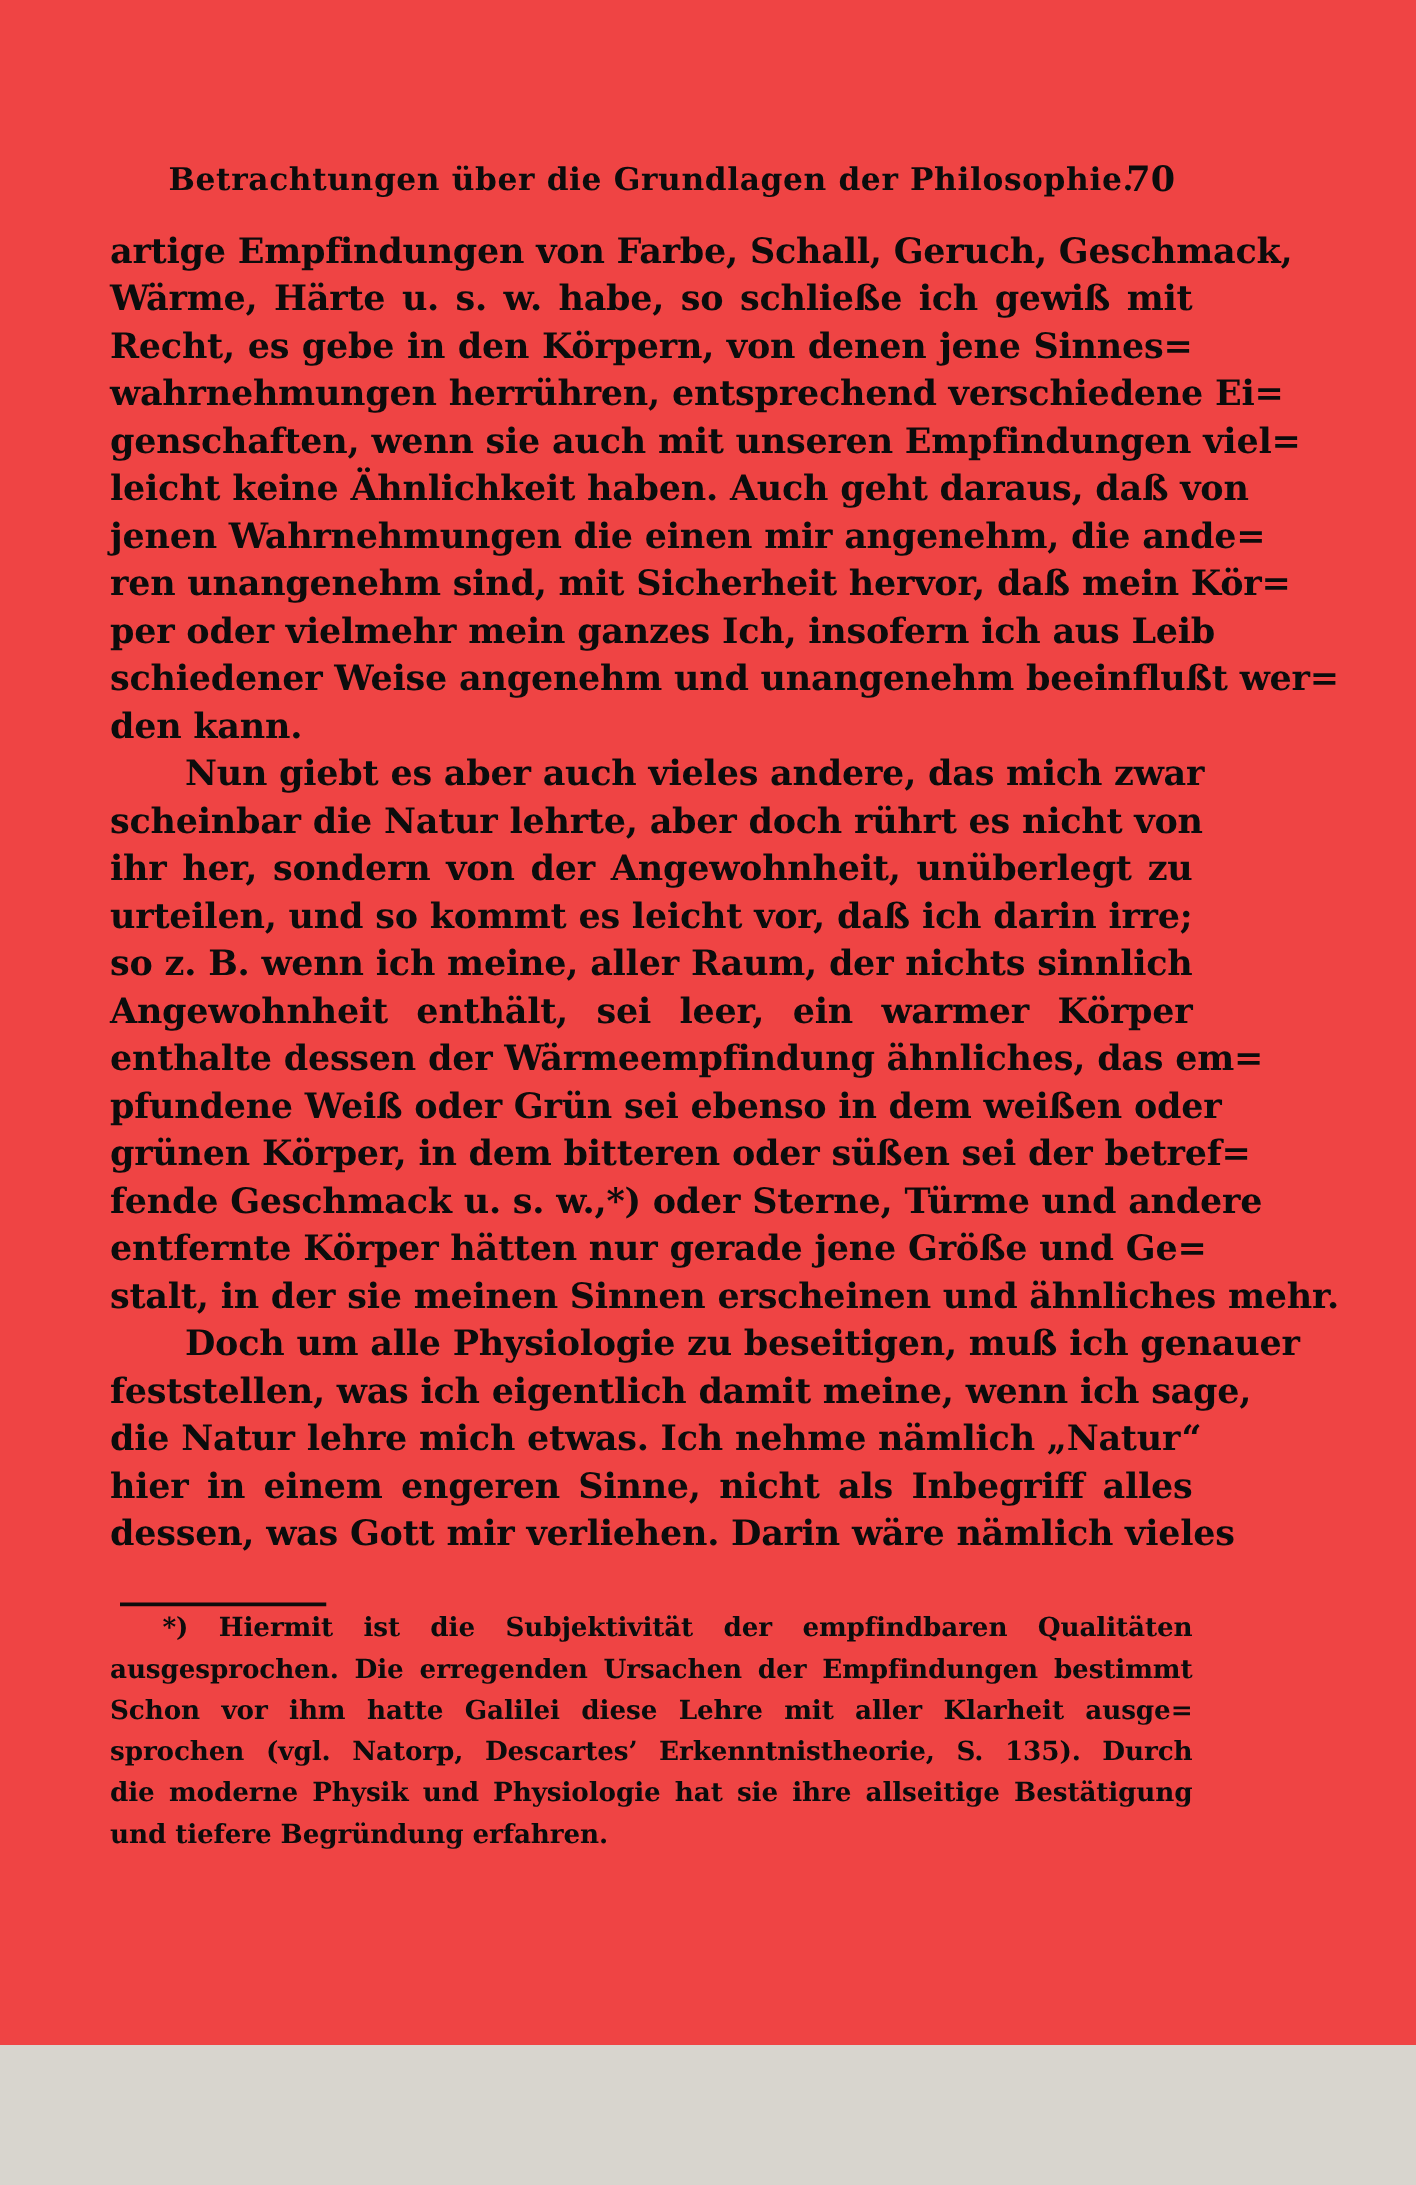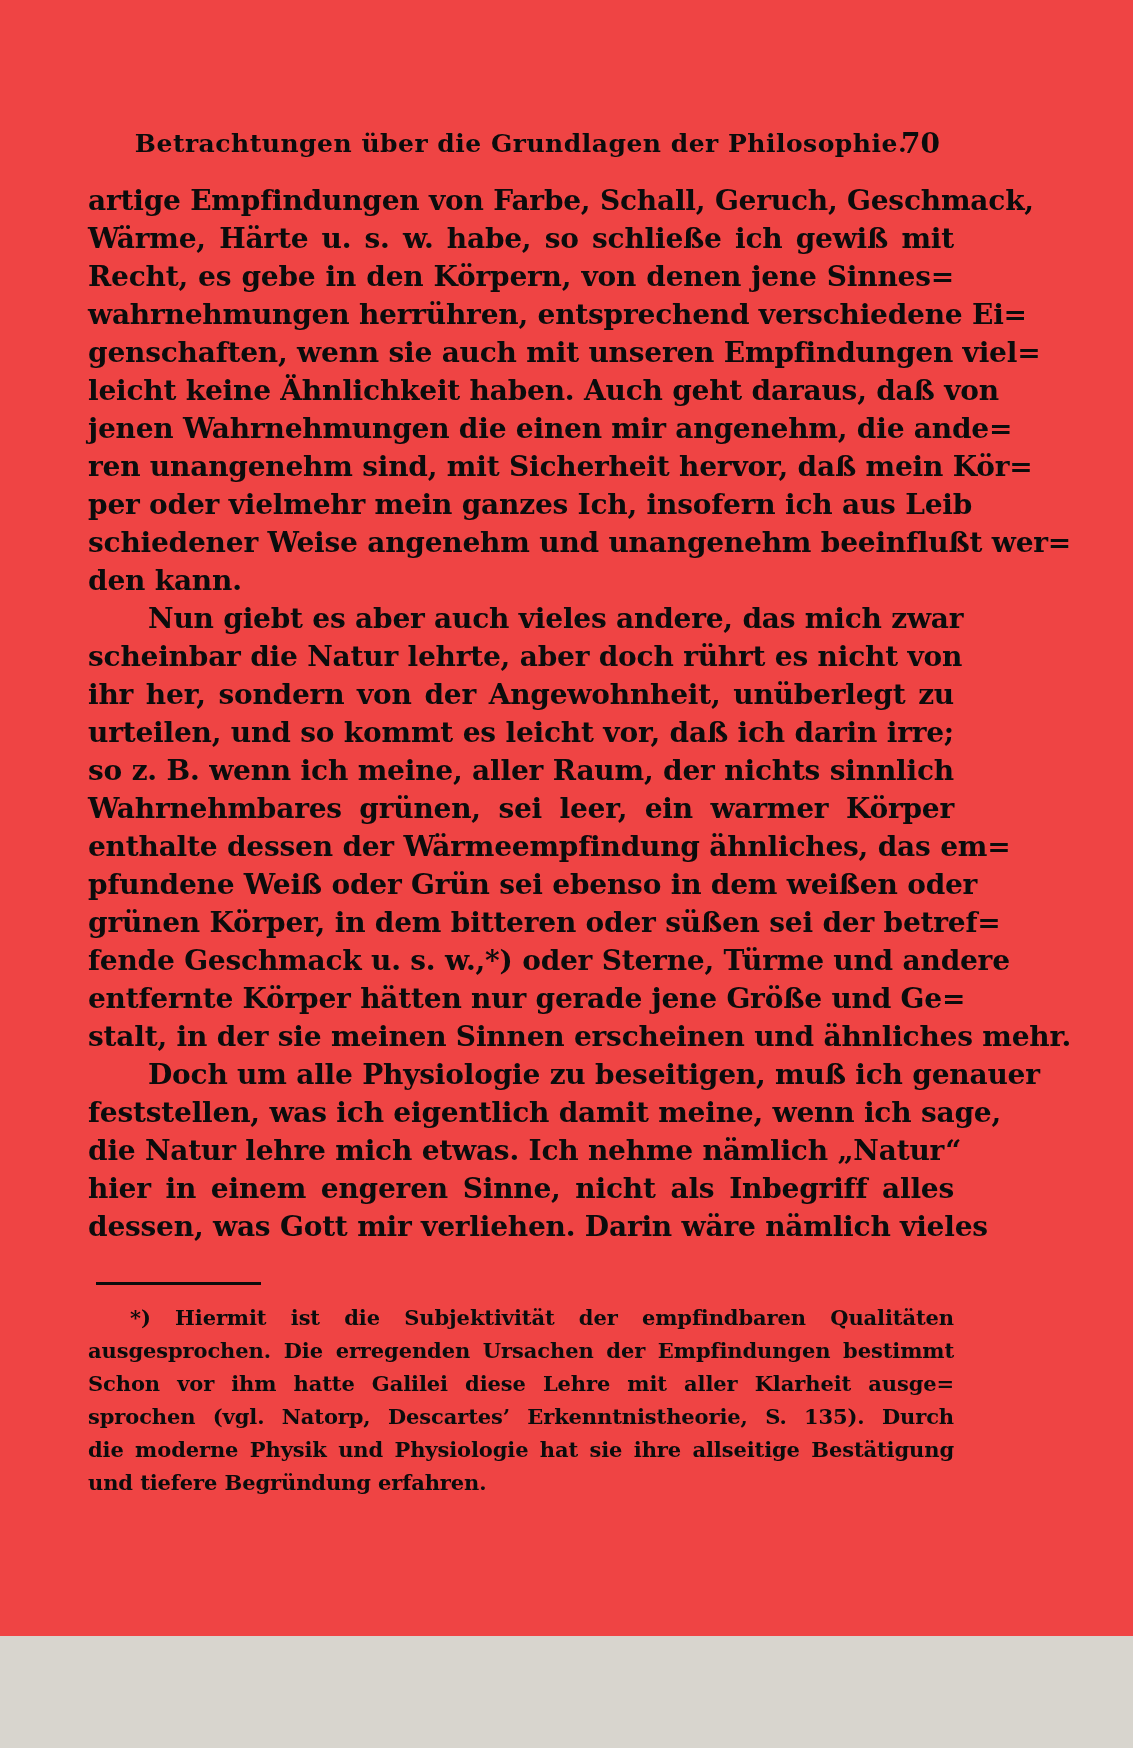--- a/index.html
+++ b/index.html
@@ -54,21 +54,20 @@
   }
   .line.indent { text-indent: 60px; }
   .footnote-separator {
     margin-top: 36px;
     margin-left: 8px;
     width: 165px;
     height: 3px;
     background: #0c0c0c;
   }
   .footnote {
-    margin-top: 16px;
     font-size: 21px;
     letter-spacing: -0.1px;
   }
   .footnote .line {
     height: 33px;
     line-height: 33px;
     text-align: justify;
     text-align-last: justify;
     white-space: nowrap;
   }
@@ -99,21 +98,21 @@
           <div class="line">per oder vielmehr mein ganzes Ich, insofern ich aus Leib</div>
           <div class="line">schiedener Weise angenehm und unangenehm beeinflußt wer=</div>
           <div class="line lastline">den kann.</div>
         </div>
         <div class="paragraph">
           <div class="line indent">Nun giebt es aber auch vieles andere, das mich zwar</div>
           <div class="line">scheinbar die Natur lehrte, aber doch rührt es nicht von</div>
           <div class="line">ihr her, sondern von der Angewohnheit, unüberlegt zu</div>
           <div class="line">urteilen, und so kommt es leicht vor, daß ich darin irre;</div>
           <div class="line">so z. B. wenn ich meine, aller Raum, der nichts sinnlich</div>
-          <div class="line">Wahrnehmbares grünen, sei leer, ein warmer Körper</div>
+          <div class="line">Angewohnheit enthält, sei leer, ein warmer Körper</div>
           <div class="line">enthalte dessen der Wärmeempfindung ähnliches, das em=</div>
           <div class="line">pfundene Weiß oder Grün sei ebenso in dem weißen oder</div>
           <div class="line">grünen Körper, in dem bitteren oder süßen sei der betref=</div>
           <div class="line">fende Geschmack u. s. w.,*) oder Sterne, Türme und andere</div>
           <div class="line">entfernte Körper hätten nur gerade jene Größe und Ge=</div>
           <div class="line">stalt, in der sie meinen Sinnen erscheinen und ähnliches mehr.</div>
         </div>
         <div class="paragraph">
           <div class="line indent">Doch um alle Physiologie zu beseitigen, muß ich genauer</div>
           <div class="line">feststellen, was ich eigentlich damit meine, wenn ich sage,</div>

